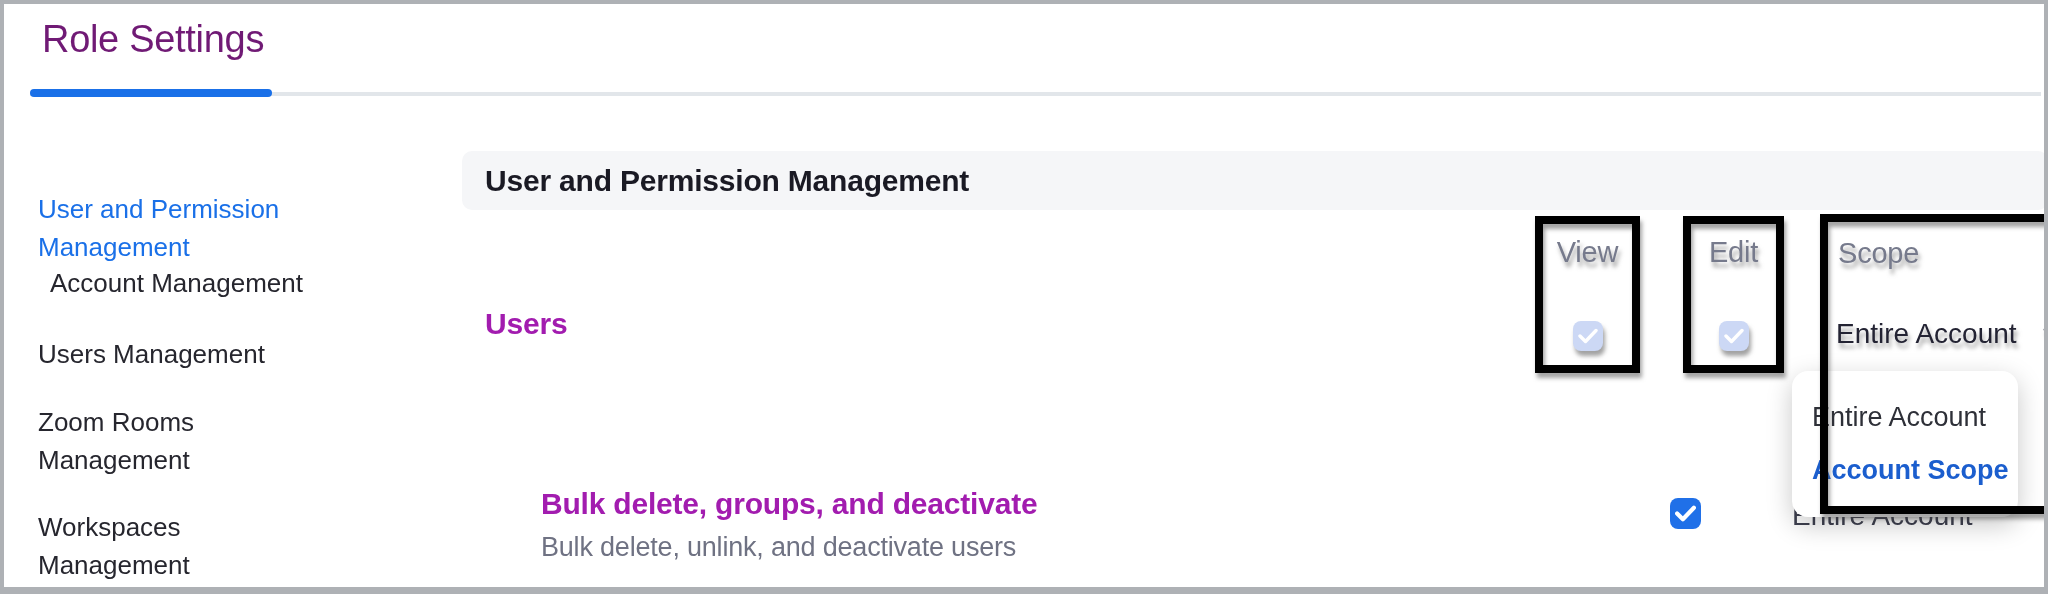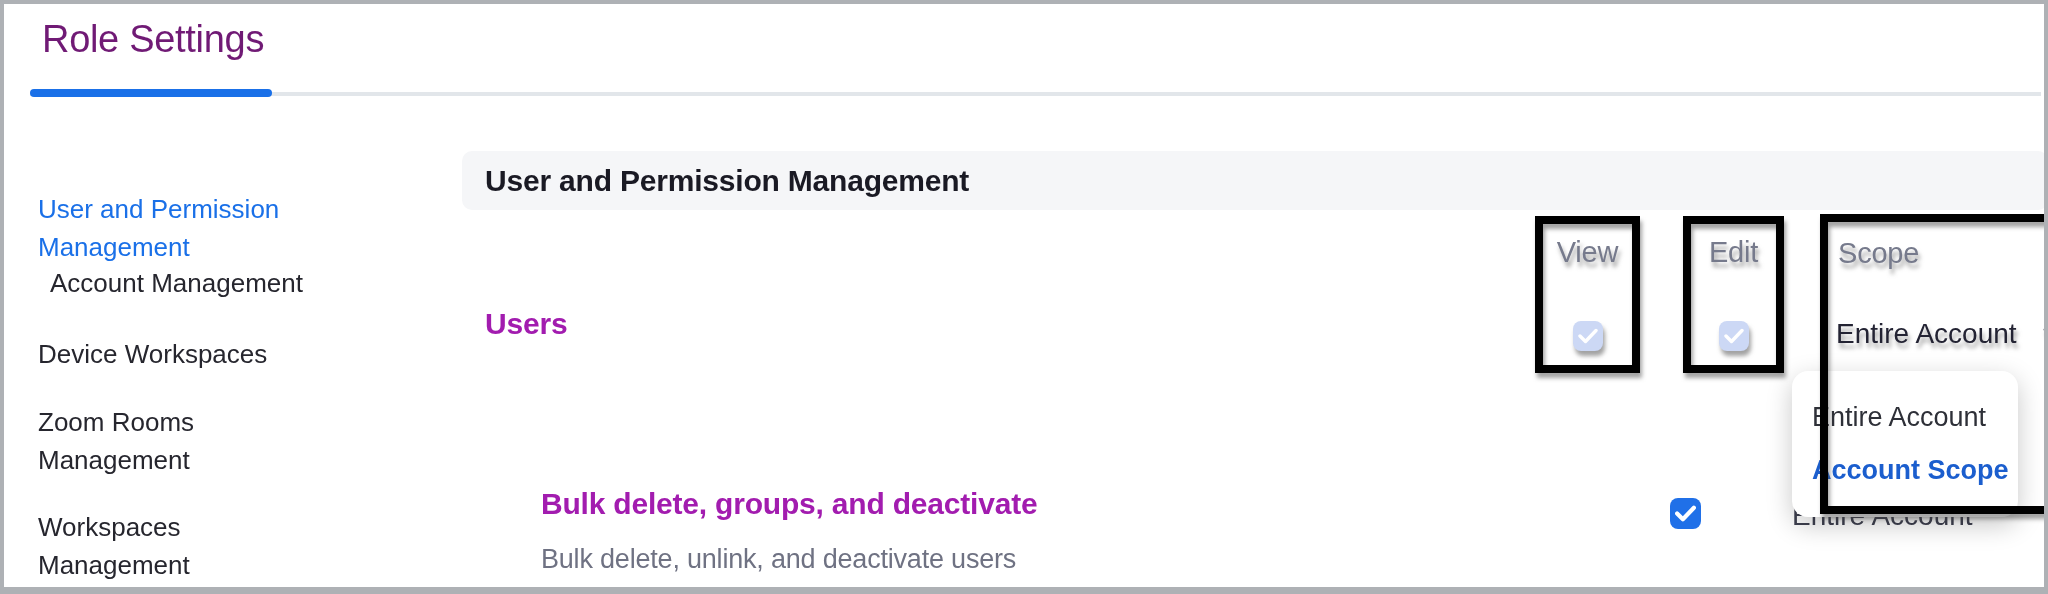--- a/index.html
+++ b/index.html
@@ -95,35 +95,35 @@
 <div class="frame">
 
   <div class="abs tab tab-active" style="left:38px;top:14px;">Role Settings</div>
   <div class="abs tabbar-line" style="left:26px;top:88px;width:2011px;"></div>
   <div class="abs tabbar-active-underline" style="left:26px;top:85px;width:242px;"></div>
 
   <nav>
     <div class="abs side-item active" style="left:34px;top:158px;">User and Permission
 Management</div>
     <div class="abs side-item" style="left:34px;top:260px;margin-left:12px;">Account Management</div>
-    <div class="abs side-item" style="left:34px;top:331px;">Device Workspaces</div>
+    <div class="abs side-item" style="left:34px;top:331px;">Users Management</div>
     <div class="abs side-item" style="left:34px;top:399px;">Zoom Rooms
 Management</div>
     <div class="abs side-item" style="left:34px;top:504px;">Workspaces
 Management</div>
   </nav>
 
   <div class="abs section-bar">
     <span class="section-title">User and Permission Management</span>
   </div>
 
   <div class="abs row-title" style="left:481px;top:303px;">Users</div>
 
   <div class="abs row-title" style="left:537px;top:483px;">Bulk delete, groups, and deactivate</div>
-  <div class="abs row-desc" style="left:537px;top:528px;margin-top:12px;">Bulk delete, unlink, and deactivate users</div>
+  <div class="abs row-desc" style="left:537px;top:528px;">Bulk delete, unlink, and deactivate users</div>
 
   <div class="abs green-box" style="left:1487px;top:212px;width:105px;height:157px;padding:12px 0 14px 0;">
     <span class="col-label">View</span>
     <span class="cbx cbx-disabled">
       <svg width="20" height="16" viewBox="0 0 20 16">
         <polyline points="2,8 7.5,13.5 18,2.5" fill="none" stroke="#ffffff" stroke-width="3.4" stroke-linecap="round" stroke-linejoin="round"></polyline>
       </svg>
     </span>
   </div>
 

